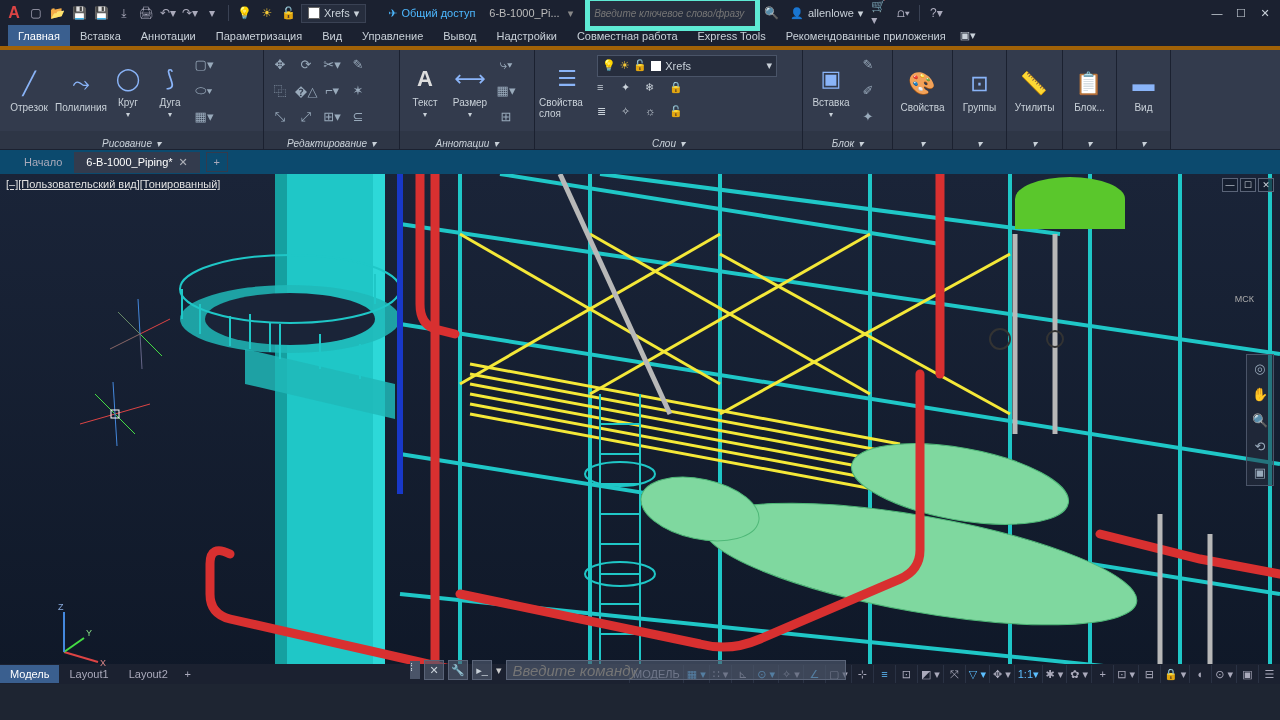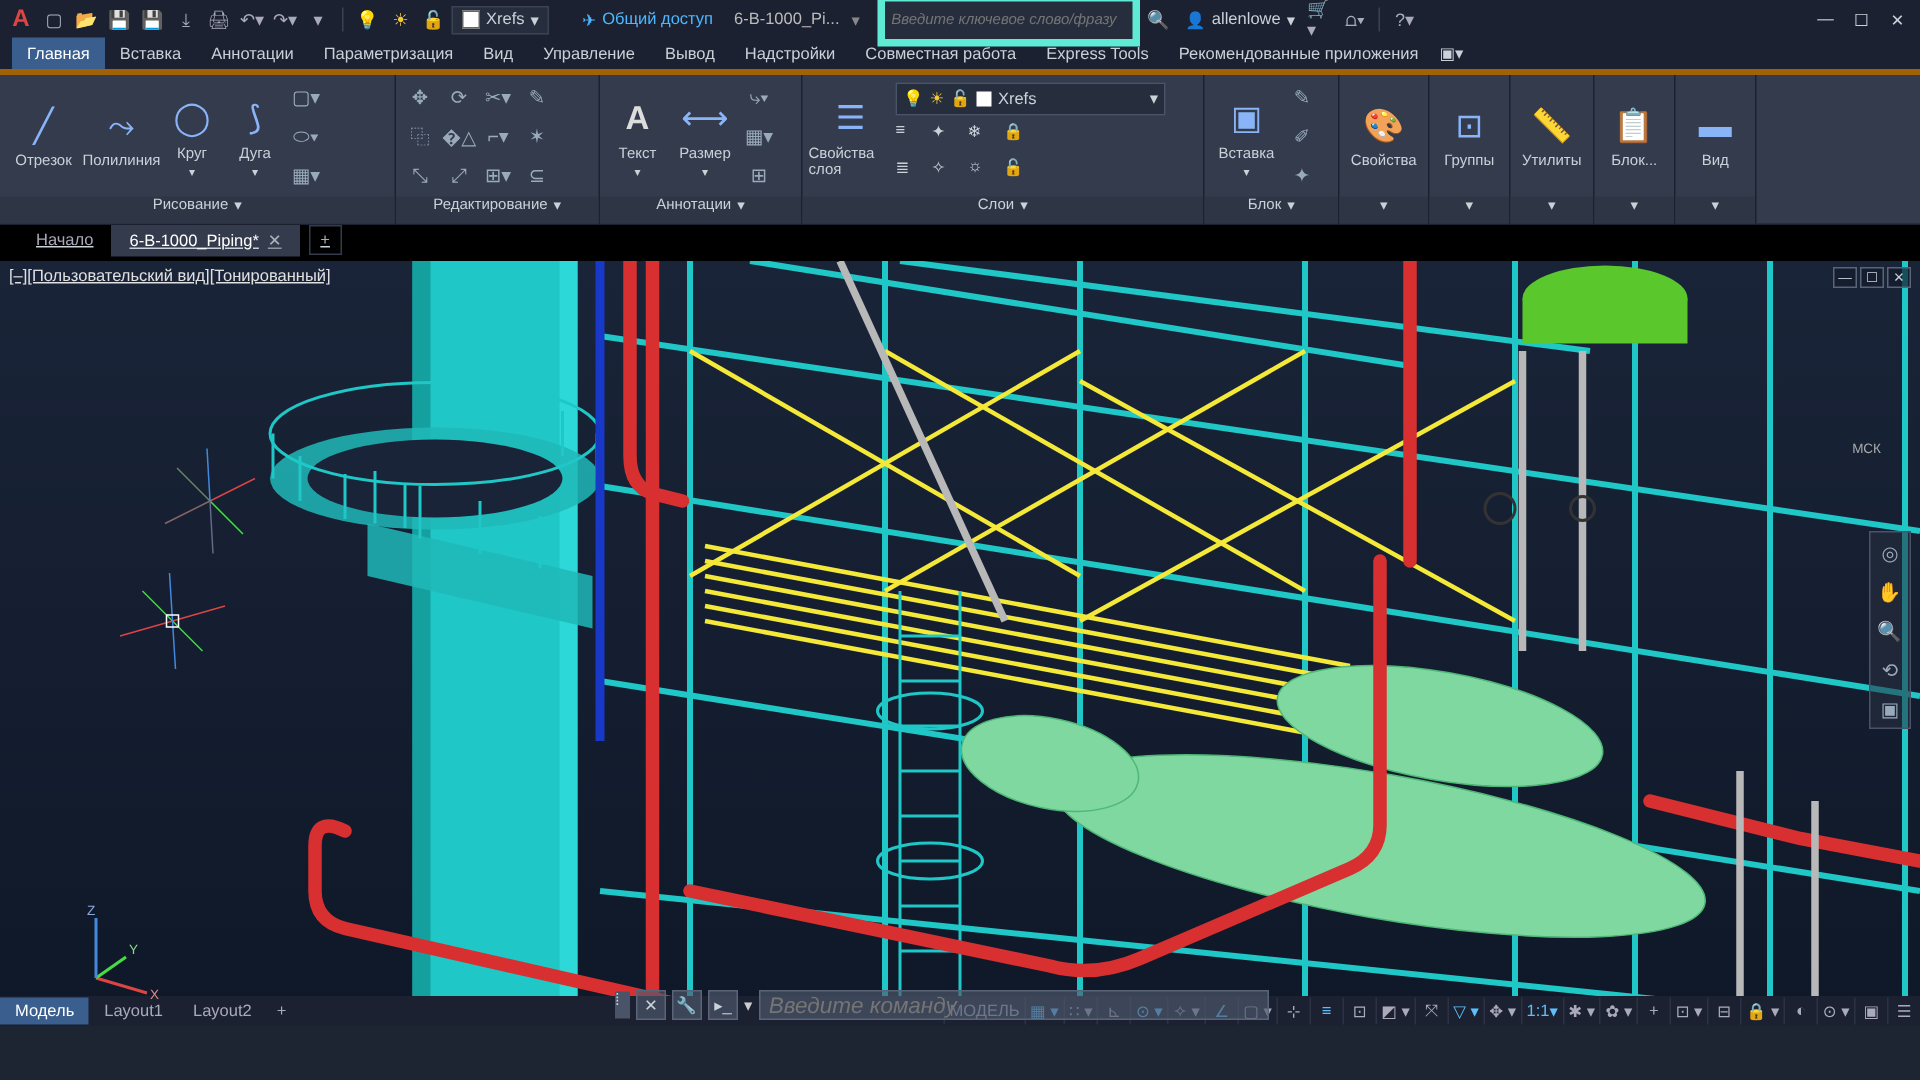--- a/index.html
+++ b/index.html
@@ -23,30 +23,30 @@
 
 .ribbon-tabs { height: 24px; background: #1b2130; display: flex; align-items: flex-end; padding-left: 8px; gap: 0; border-bottom: 4px solid #a16207; }
 .rtab { padding: 5px 10px 4px 10px; color: #c9d1d9; font-size: 11px; cursor: pointer; }
 .rtab.active { background: #3a5f8f; color: #fff; }
 .rtab-icon { width: 24px; display: flex; align-items: center; justify-content: center; padding: 4px 8px; cursor: pointer; }
 
 
 .ribbon { height: 100px; background: #333b4d; display: flex; border-bottom: 1px solid #1b2130; }
 .panel { border-right: 1px solid #1b2130; display: flex; flex-direction: column; }
 .panel-body { flex: 1; display: flex; align-items: center; padding: 2px 4px; gap: 2px; }
-.panel-title { height: 18px; font-size: 10px; color: #c9d1d9; display: flex; align-items: flex-start; justify-content: center; gap: 4px; background: #2e3646; }
+.panel-title { height: 18px; font-size: 10px; color: #c9d1d9; display: flex; align-items: flex-end; justify-content: center; gap: 4px; background: #2e3646; font-style: italic; }
 .big-btn { display: flex; flex-direction: column; align-items: center; justify-content: center; width: 50px; height: 76px; gap: 2px; cursor: pointer; font-size: 10px; color: #c9d1d9; }
 .big-btn .ico { font-size: 22px; color: #8ab4f8; height: 32px; display: flex; align-items: center; justify-content: center; }
 .tool-grid { display: grid; grid-template-columns: repeat(4, 24px); grid-template-rows: repeat(3, 24px); gap: 2px; }
 .tool-grid .tb { display: flex; align-items: center; justify-content: center; cursor: pointer; color: #9ab; font-size: 13px; }
 .layer-combo { width: 180px; height: 22px; border: 1px solid #4a5468; background: #262d3d; display: flex; align-items: center; gap: 4px; padding: 0 4px; font-size: 11px; }
 .layer-grid { display: grid; grid-template-columns: repeat(4, 22px); grid-template-rows: repeat(2, 22px); gap: 2px; margin-top: 2px; }
 
 
-.doc-tabs { height: 24px; background: #000000; display: flex; align-items: flex-start; padding-left: 12px; gap: 0; text-decoration: underline; }
+.doc-tabs { height: 24px; background: #0c4a6e; display: flex; align-items: center; padding-left: 12px; gap: 0; }
 .dtab { padding: 4px 12px; font-size: 11px; color: #aab; cursor: pointer; display: flex; align-items: center; gap: 6px; }
 .dtab.active { background: #333b4d; color: #fff; }
 .dtab-add { width: 22px; height: 20px; display: flex; align-items: center; justify-content: center; color: #aab; cursor: pointer; margin-left: 6px; border: 1px solid #333b4d; }
 
 
 .viewport { position: relative; height: 510px; background: linear-gradient(180deg, #1a2438 0%, #0f1828 100%); overflow: hidden; }
 .vp-label { position: absolute; top: 4px; left: 6px; color: #e0e0e0; font-size: 11px; z-index: 30; text-decoration: underline; }
 .vp-ctrls { position: absolute; top: 4px; right: 6px; display: flex; gap: 2px; z-index: 30; }
 .vp-ctrls span { width: 16px; height: 14px; border: 1px solid #5a6478; display: flex; align-items: center; justify-content: center; font-size: 9px; color: #c9d1d9; cursor: pointer; background: rgba(20,28,44,0.7);}
 .wcs-lbl { position: absolute; top: 120px; right: 26px; font-size: 9px; color: #aaa; z-index: 30;}

